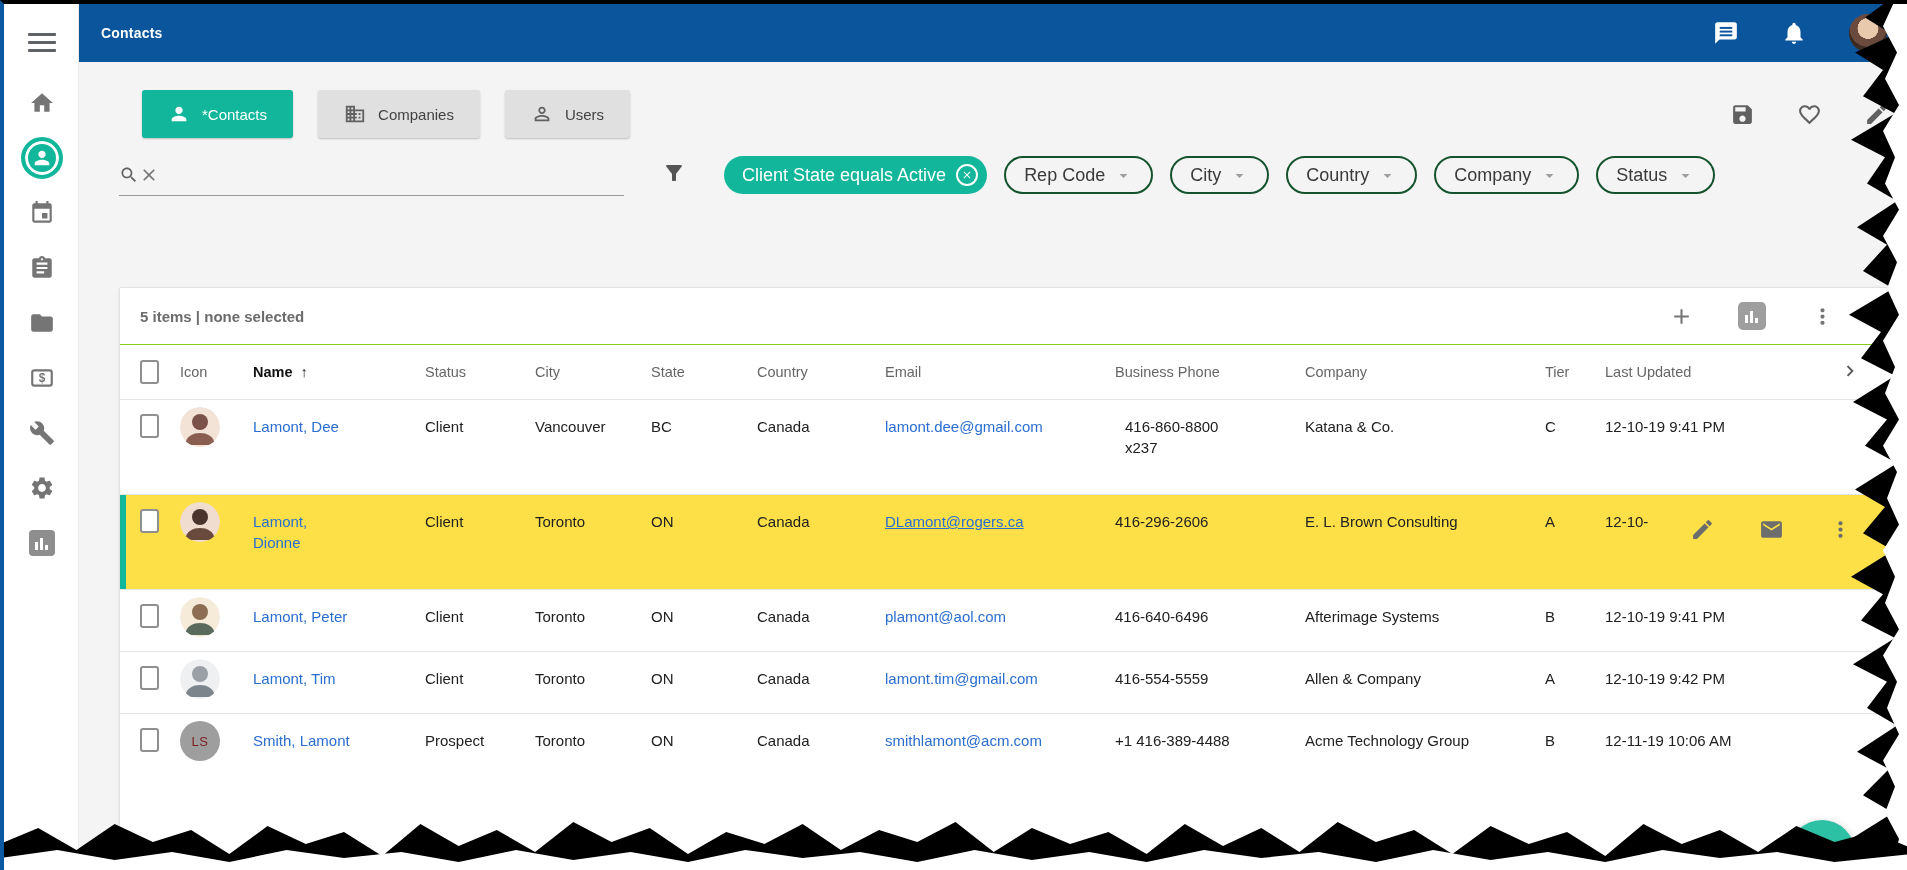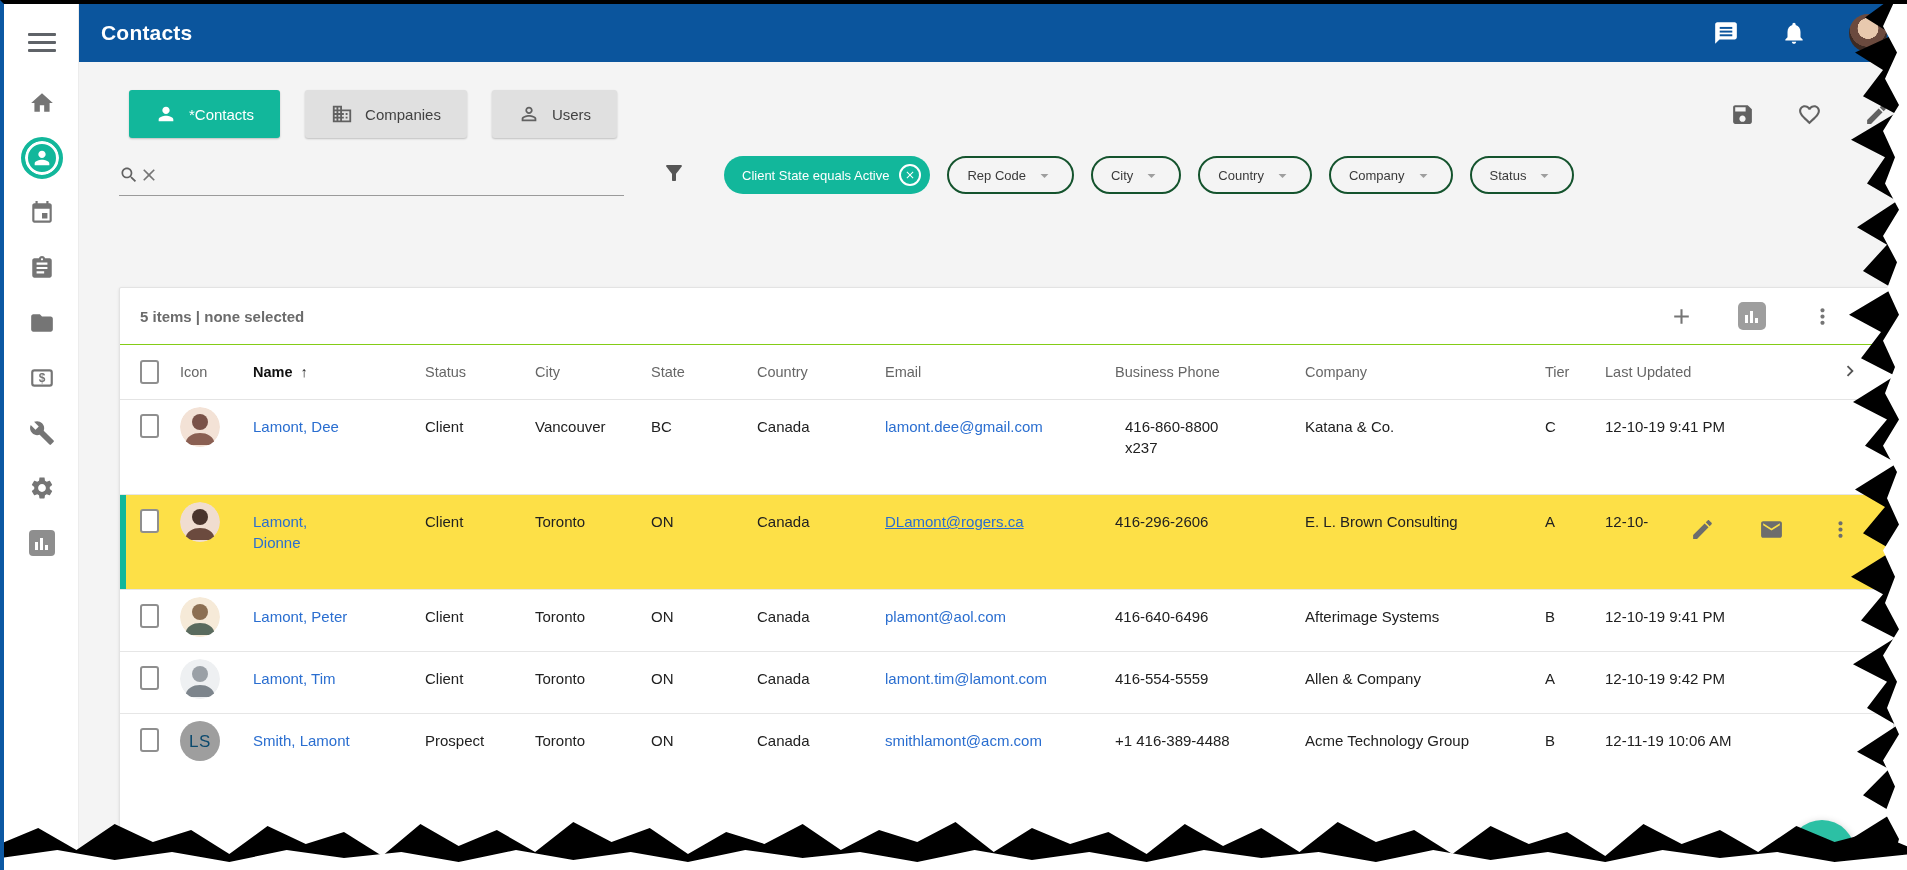--- a/index.html
+++ b/index.html
@@ -22,51 +22,51 @@
   .side-active svg { width:22px; height:22px; fill:#fff; }
   .chartbox { width:26px; height:26px; background:#8e8e8e; border-radius:4px; position:relative; }
   .chartbox i { position:absolute; bottom:6px; background:#fff; width:3px; }
   .chartbox i:nth-child(1){ left:6px;  height:8px; }
   .chartbox i:nth-child(2){ left:11px; height:12px; }
   .chartbox i:nth-child(3){ left:16px; height:5px; }
 
   
   .appbar { position:absolute; left:75px; right:0; top:0; height:58px; background:#0b559d;
             display:flex; align-items:center; z-index:5; }
-  .appbar-title { color:#fff; font-size:21px; font-weight:bold; margin-left:22px; letter-spacing:.2px; }
+  .appbar-title { color:#fff; font-size:14px; font-weight:bold; margin-left:22px; letter-spacing:.2px; }
   .appbar-icons { margin-left:auto; display:flex; align-items:center; gap:42px; padding-right:20px; }
   .appbar-icons svg { width:26px; height:26px; fill:#fff; cursor:pointer; }
   .avatar-top { width:38px; height:38px; border-radius:50%; overflow:hidden; cursor:pointer;
                 background:radial-gradient(circle at 50% 38%, #e8c9ae 0 34%, #6b4a3e 35% 60%, #3c2a23 61%); }
 
   
   .content { position:absolute; left:75px; top:58px; right:0; bottom:0; }
 
-  .tabs-row { position:absolute; left:50px; top:28px; display:flex; gap:25px; }
+  .tabs-row { position:absolute; left:63px; top:28px; display:flex; gap:25px; }
   .tabbtn { height:48px; padding:0 26px; display:inline-flex; align-items:center; gap:12px;
             background:#e0e0e0; border:none; border-radius:3px; font-size:15px; color:#424242;
             font-family:inherit; cursor:pointer; box-shadow:0 1px 2px rgba(0,0,0,.22); }
   .tabbtn svg { width:22px; height:22px; fill:#616161; }
   .tabbtn.active { background:#12b79b; color:#fff; }
   .tabbtn.active svg { fill:#fff; }
 
   .page-actions { position:absolute; top:40px; right:18px; display:flex; gap:42px; }
   .page-actions svg { width:25px; height:25px; fill:#616161; cursor:pointer; }
 
   .search-row { position:absolute; top:92px; left:40px; display:flex; align-items:center; }
   .search-box { width:505px; height:42px; border-bottom:1px solid #9a9a9a; display:flex; align-items:center; }
   .search-box svg.mag { width:20px; height:20px; fill:#616161; flex:none; }
   .search-input { flex:1; border:none; outline:none; background:transparent; margin-left:12px;
                   font-size:16px; font-weight:bold; color:#333; font-family:inherit; }
   .search-box svg.clr { width:20px; height:20px; fill:#757575; cursor:pointer; margin-right:4px; }
   .funnel { margin-left:38px; cursor:pointer; }
   .funnel svg { width:24px; height:24px; fill:#555; }
   .chips { display:flex; gap:17px; margin-left:38px; align-items:center; }
   .chip { height:38px; border-radius:19px; display:inline-flex; align-items:center;
-          padding:8px 18px; font-size:13px; cursor:pointer; white-space:nowrap; }
+          padding:8px 18px; font-size:18px; cursor:pointer; white-space:nowrap; }
   .chip.applied { background:#12b79b; color:#fff; padding-right:9px; }
   .chip-x { width:22px; height:22px; border:2px solid #fff; border-radius:50%; margin-left:10px;
             display:flex; align-items:center; justify-content:center; }
   .chip-x svg { width:12px; height:12px; fill:#fff; }
   .chip.outline { border:2px solid #14532d; color:#3a3a3a; background:transparent; gap:9px; }
   .chip.outline svg { width:19px; height:19px; fill:#9e9e9e; }
 
   
   .card { position:absolute; left:40px; top:225px; width:1775px; height:585px; background:#fff;
           border:1px solid #e3e3e3; border-radius:2px; box-shadow:0 1px 3px rgba(0,0,0,.10); }
@@ -97,21 +97,21 @@
   .row.r-last { min-height:88px; border-bottom:none; }
   .row.selected { background:#fde047; }
   .row.selected::before { content:""; position:absolute; left:0; top:0; bottom:0; width:6px; background:#12b79b; }
   .cell { padding-right:12px; }
   .cb { width:19px; height:24px; border:2px solid #8f8f8f; border-radius:3px; background:#fff;
         cursor:pointer; margin-top:-2px; }
   .grid-head .cb { margin-top:0; }
   .av { width:40px; height:40px; border-radius:50%; overflow:hidden; margin-top:-9px; }
   .av svg { width:40px; height:40px; display:block; }
   .av-init { width:40px; height:40px; border-radius:50%; margin-top:-9px; background:#9e9e9e;
-             color:#0c4a6e; font-size:17px; display:flex; align-items:center; justify-content:center;
+             color:#7f1d1d; font-size:13px; display:flex; align-items:center; justify-content:center;
              letter-spacing:.5px; }
   a.lnk { color:#2a6ed0; text-decoration:none; cursor:pointer; }
   a.lnk.u { text-decoration:underline; }
   .nw { max-width:80px;  display:inline-block; }
   .pw { max-width:112px; display:inline-block;margin-left:10px; }
   .cw { max-width:175px; display:inline-block; }
   .row-actions { position:absolute; right:40px; top:22px; display:flex; gap:44px; align-items:center; }
   .row-actions svg { width:25px; height:25px; fill:#6d6d6d; cursor:pointer; }
 
   .fab { position:absolute; right:52px; bottom:-16px; width:66px; height:66px; border-radius:50%;
@@ -439,21 +439,21 @@
                 <circle cx="20" cy="15" r="8" fill="#9aa0a6"></circle>
                 <path d="M5 38c1-9 8-12 15-12s14 3 15 12z" fill="#7d858c"></path>
               </svg>
             </div>
           </div>
         <div class="cell"><a class="lnk">Lamont, Tim</a></div>
         <div class="cell">Client</div>
         <div class="cell">Toronto</div>
         <div class="cell">ON</div>
         <div class="cell">Canada</div>
-        <div class="cell"><a class="lnk">lamont.tim@lamont.com</a></div>
+        <div class="cell"><a class="lnk">lamont.tim@gmail.com</a></div>
         <div class="cell">416-554-5559</div>
         <div class="cell">Allen &amp; Company</div>
         <div class="cell">A</div>
         <div class="cell">12-10-19 9:42 PM</div>
         <div></div>
       </div>
 
       <div class="gridcols row r-last">
         <div class="cell">
             <div class="cb"></div>

